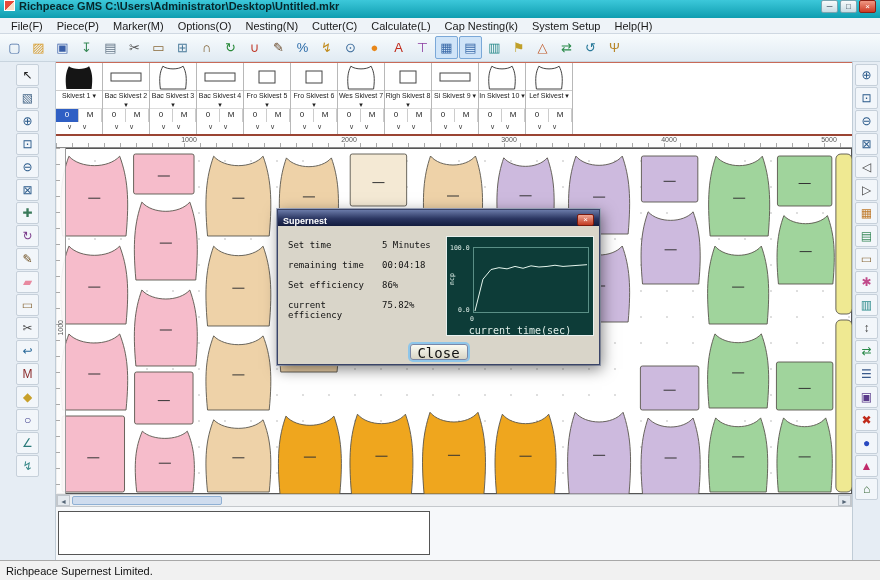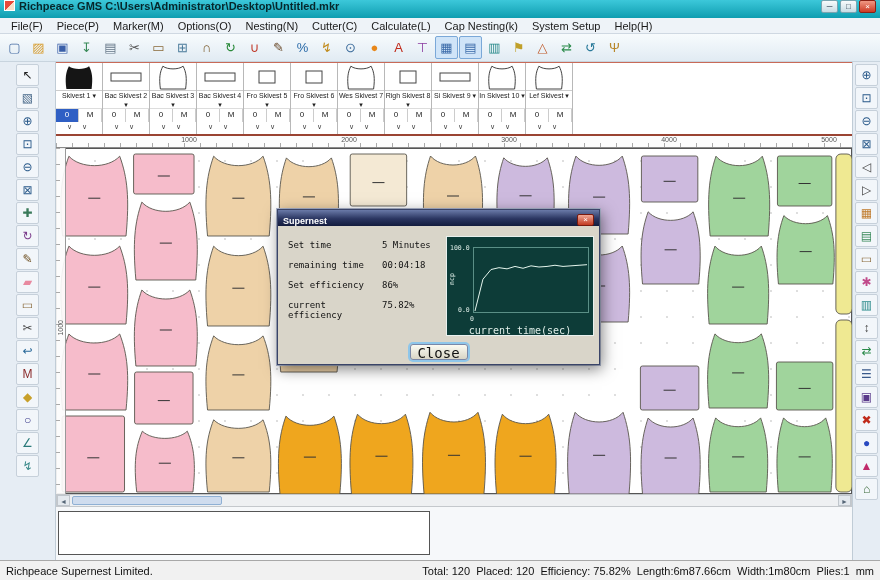--- a/index.html
+++ b/index.html
@@ -410,21 +410,20 @@
         <span class="side-icon" style="color: rgb(58, 90, 138);">☰</span>
         <span class="side-icon" style="color: rgb(90, 58, 138);">▣</span>
         <span class="side-icon" style="color: rgb(192, 42, 26);">✖</span>
         <span class="side-icon" style="color: rgb(42, 74, 192);">●</span>
         <span class="side-icon" style="color: rgb(192, 42, 106);">▲</span>
         <span class="side-icon" style="color: rgb(58, 106, 58);">⌂</span>
       </div>
   </div>
   <div class="statusbar">
     <span>Richpeace Supernest Limited.</span>
-    <span>Total: 120  Placed: 120  Efficiency: 75.82%  Length:6m87.66cm  Width:1m80cm  Plies:1  mm</span>
   </div>
 
   <div class="dialog">
     <div class="dlg-title">
       <span class="t">Supernest</span>
       <span class="dlg-close">×</span>
     </div>
     <div class="dlg-body">
       <div class="dlg-rows" id="dlg-rows">
           <div class="dlg-row">

